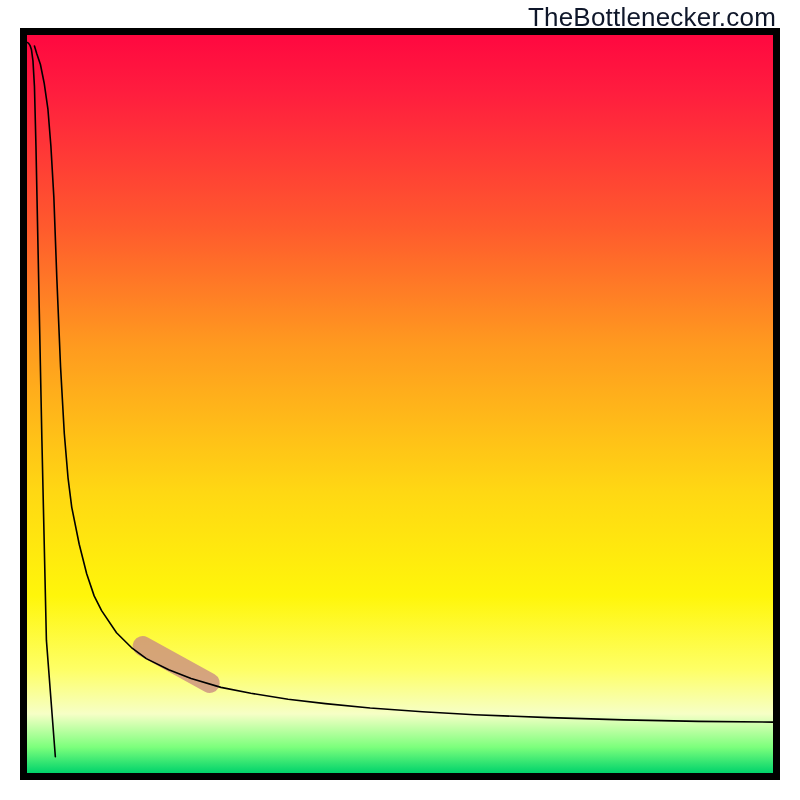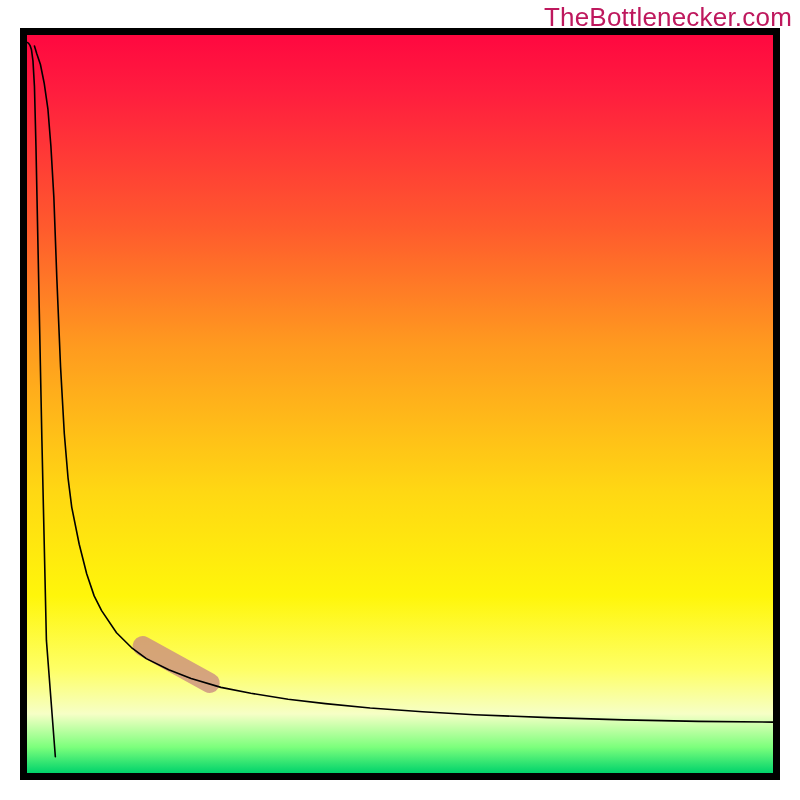--- a/index.html
+++ b/index.html
@@ -11,24 +11,24 @@
     overflow: hidden;
   }
   .canvas {
     position: relative;
     width: 800px;
     height: 800px;
   }
   .watermark {
     position: absolute;
     top: 2px;
-    right: 8px;
+    right: 24px;
     font-family: Arial, Helvetica, sans-serif;
     font-size: 26px;
-    color: #be185d;
+    color: #0f172a;
     letter-spacing: 0.2px;
   }
   .plot-frame {
     position: absolute;
     left: 20px;
     top: 28px;
     width: 760px;
     height: 752px;
     background: #000000;
   }

